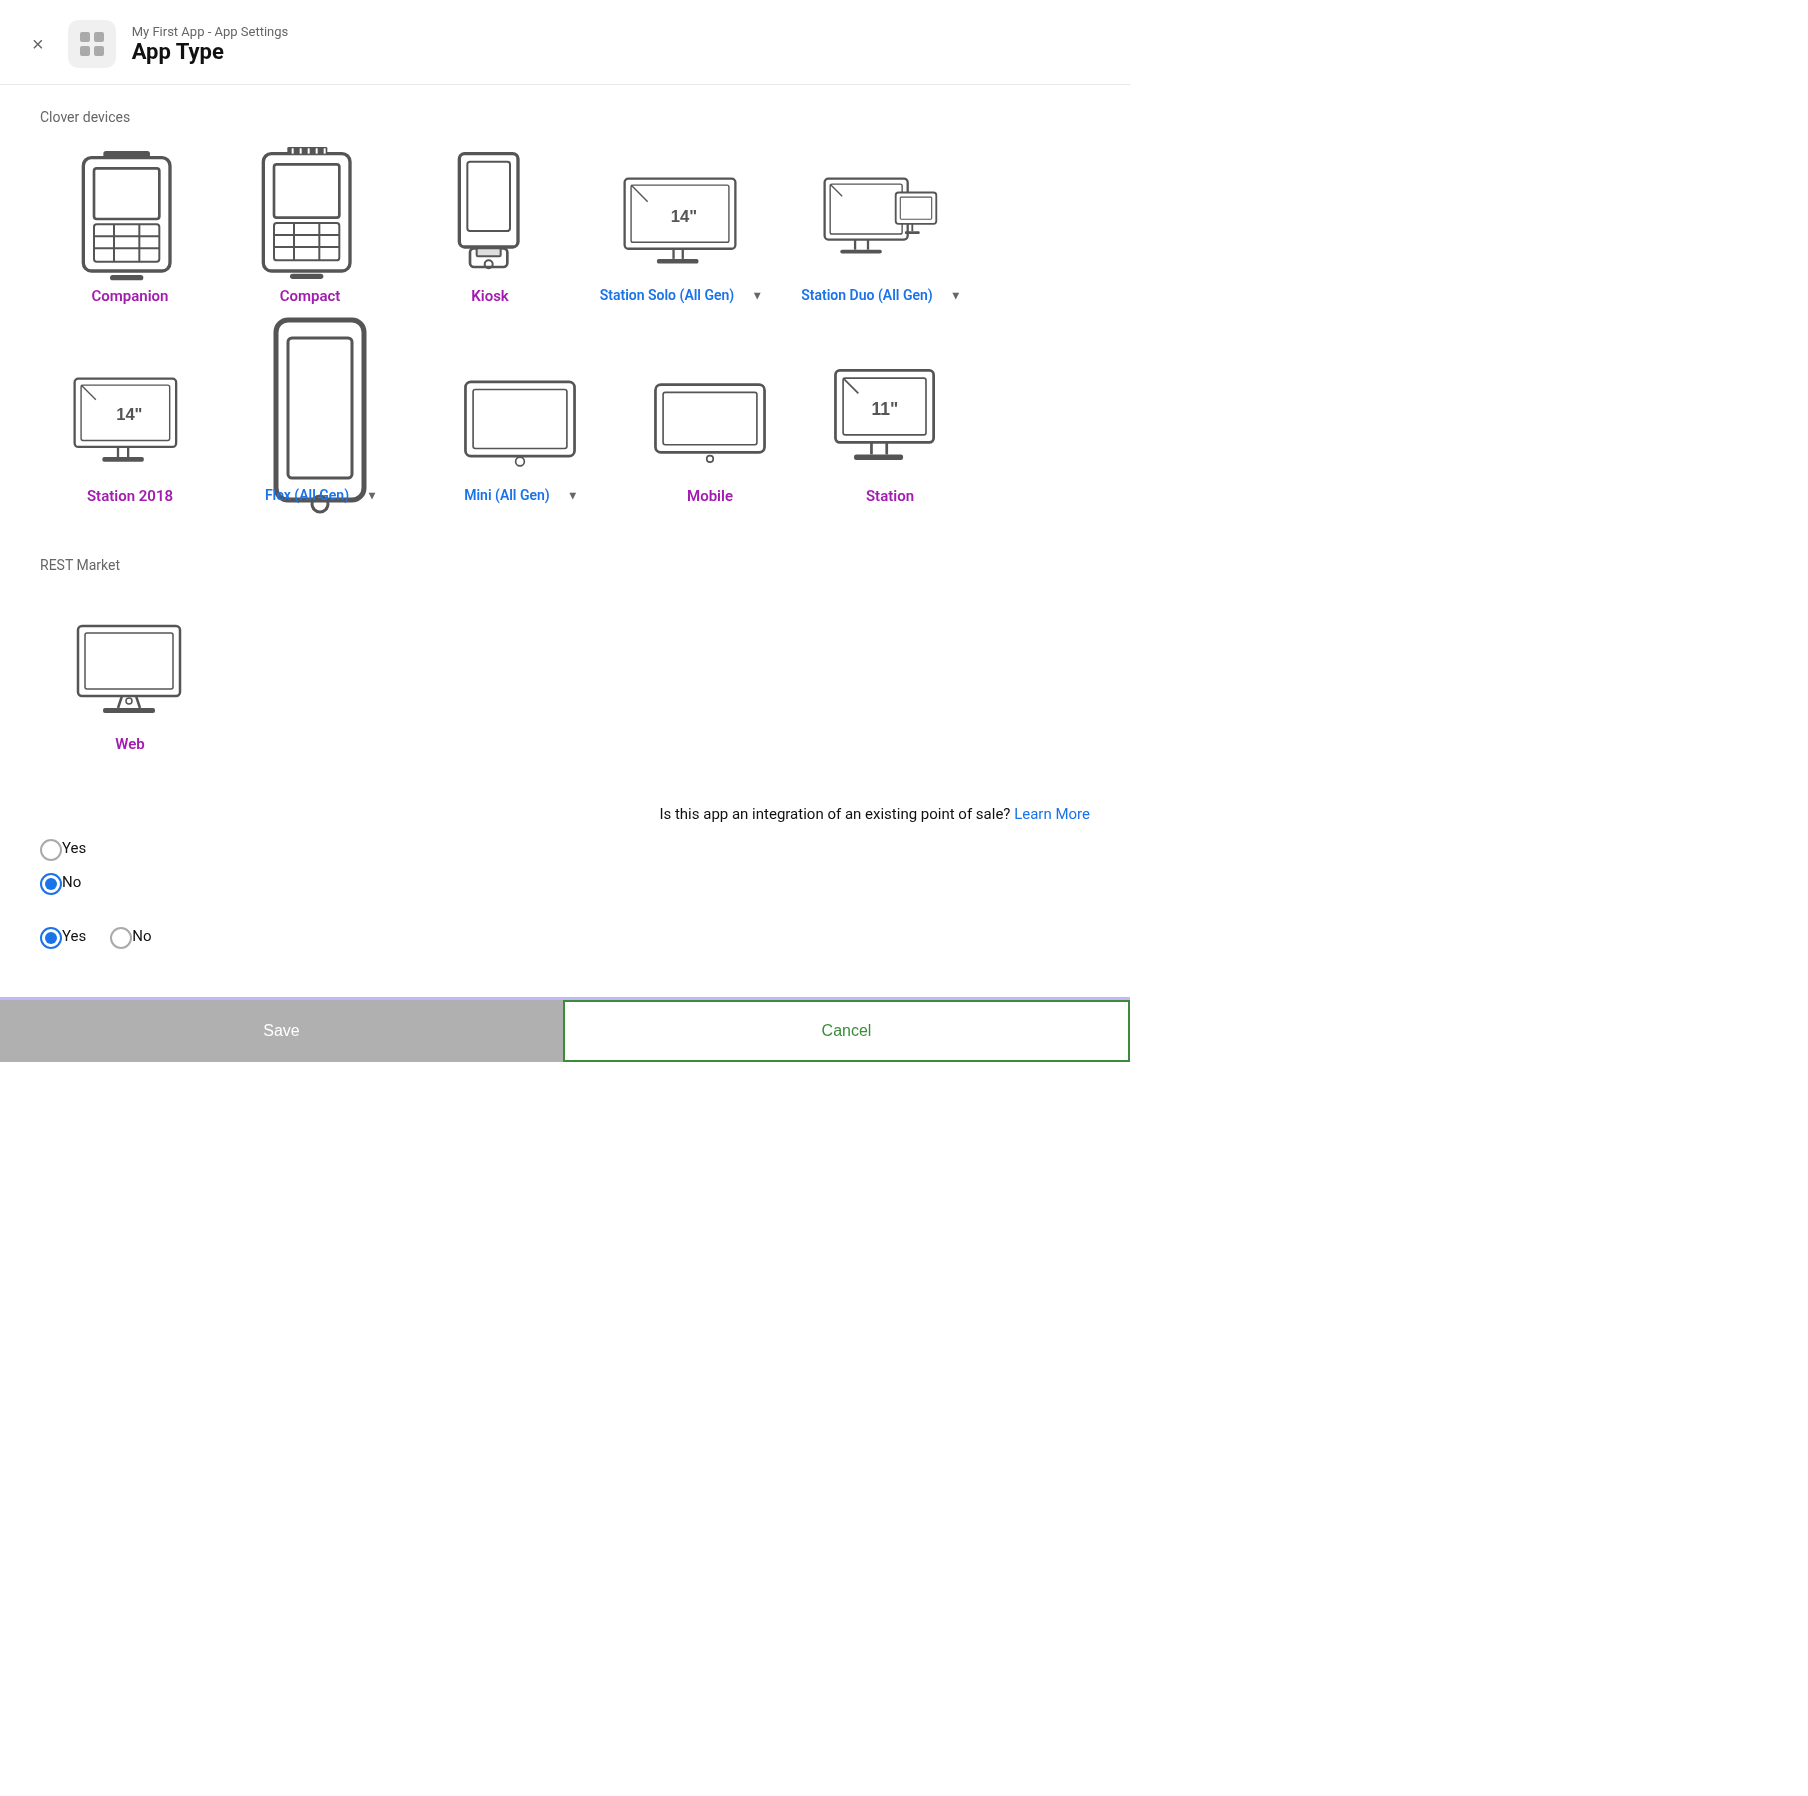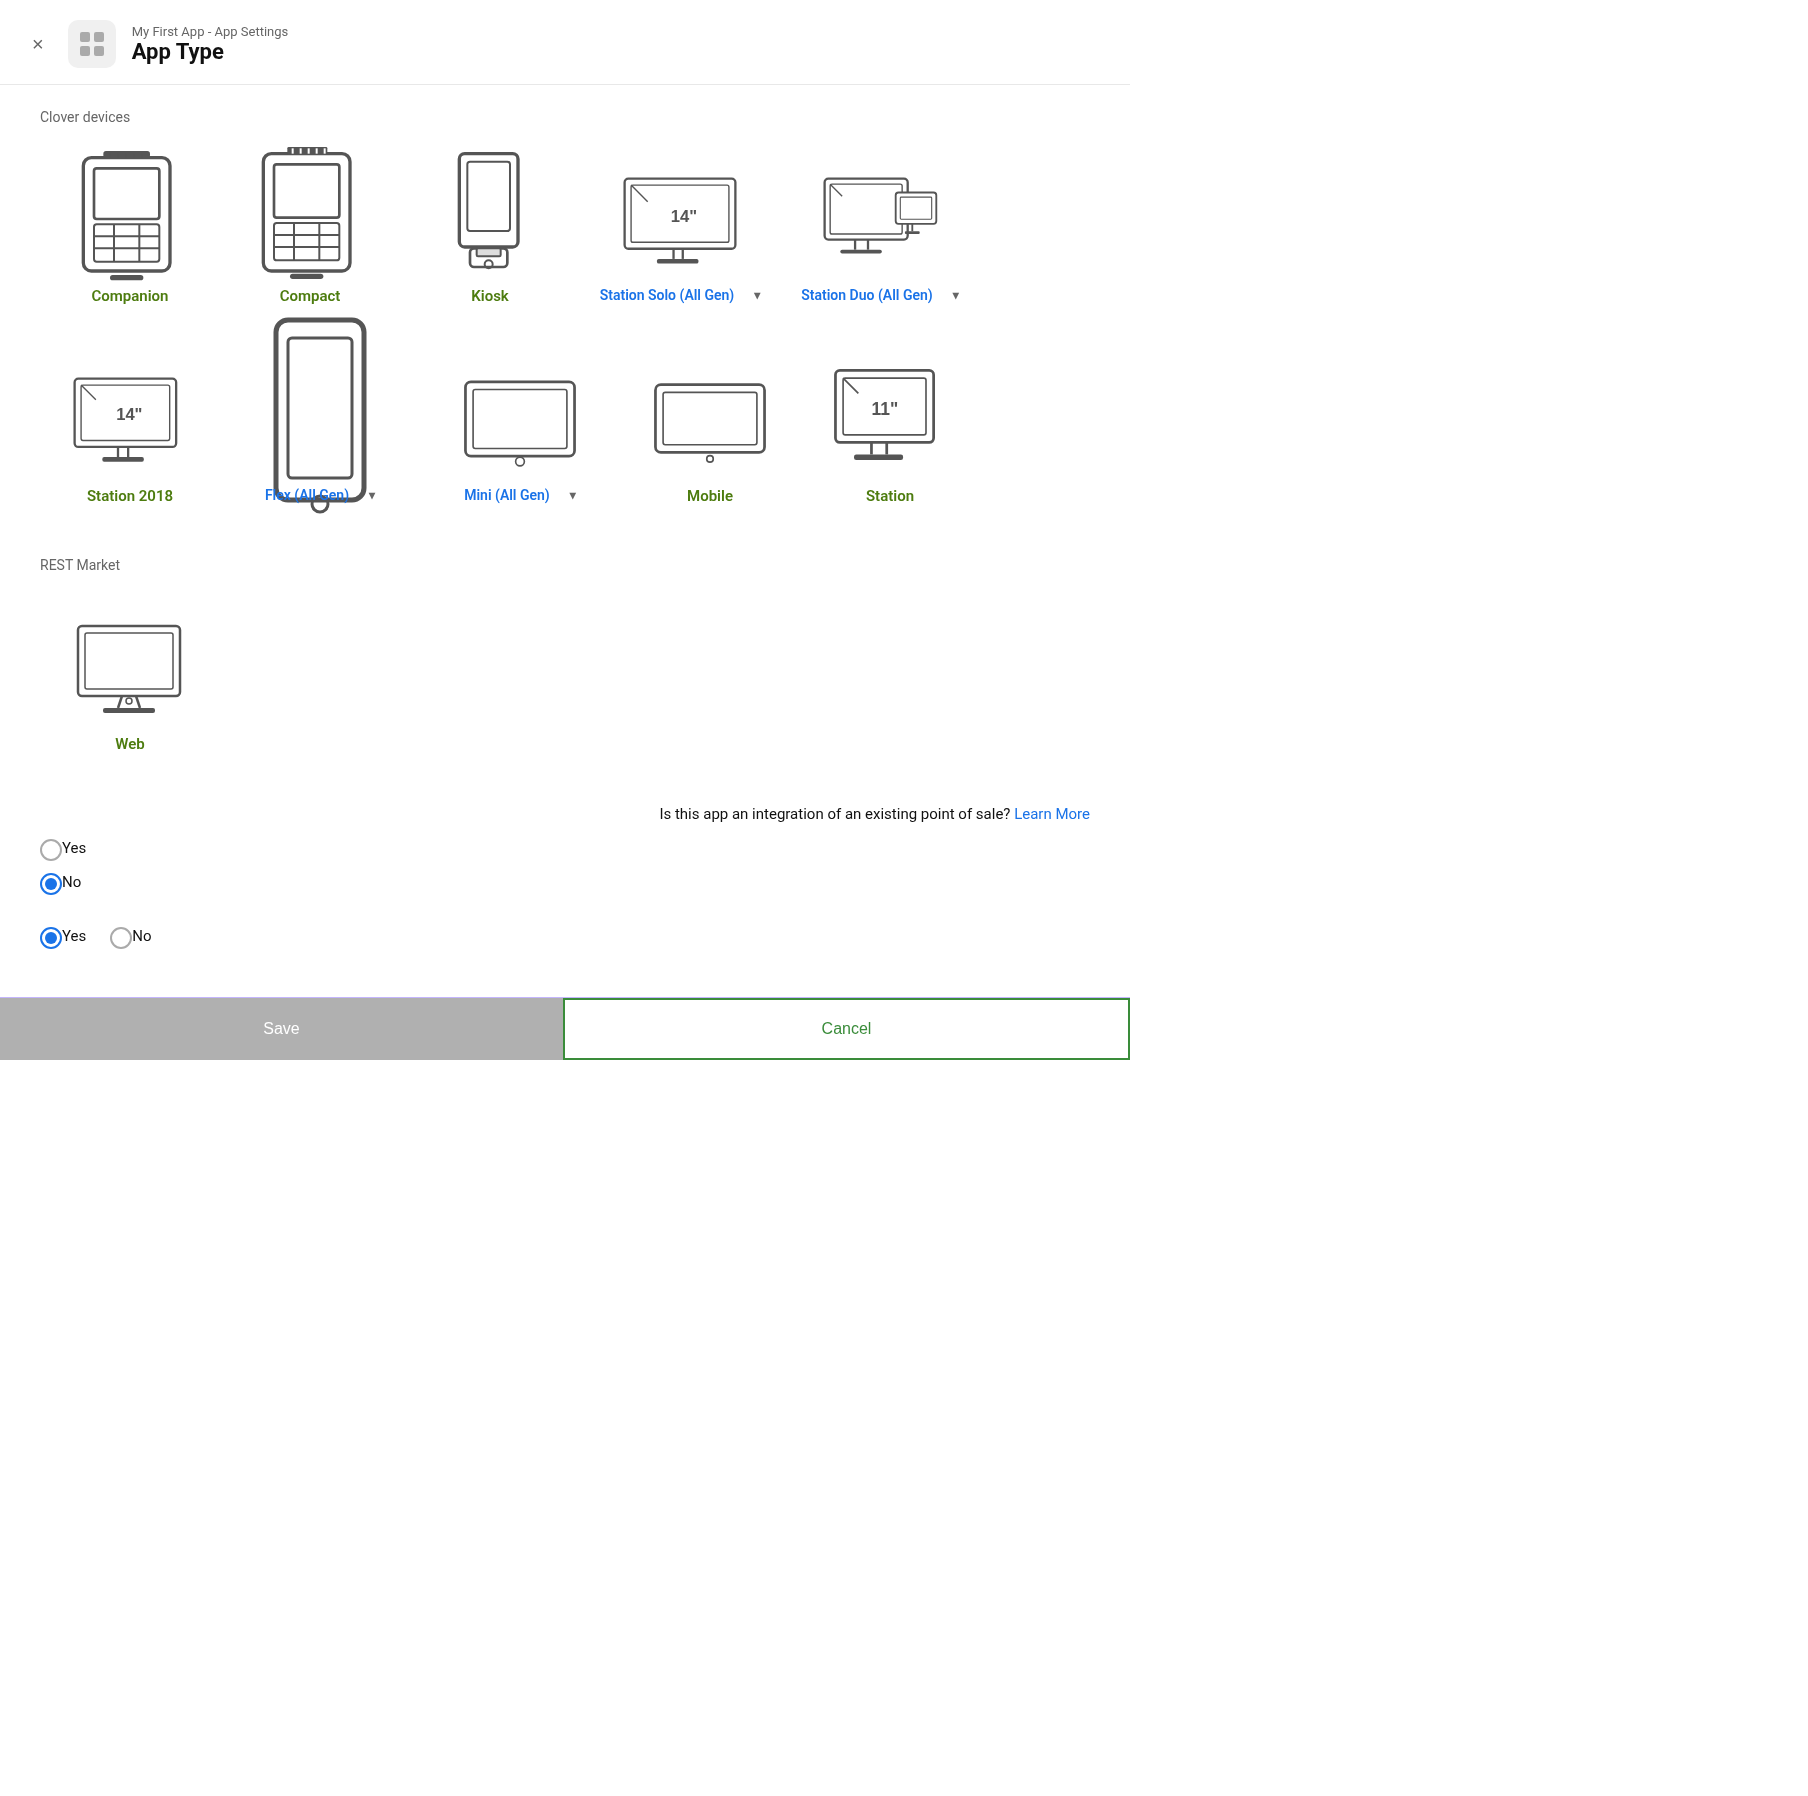--- a/index.html
+++ b/index.html
@@ -92,21 +92,21 @@
       height: 110px;
       display: flex;
       align-items: center;
       justify-content: center;
       margin-bottom: 12px;
     }
 
     .device-label {
       font-size: 15px;
       font-weight: 600;
-      color: #4d7c0f;
+      color: #a21caf;
       text-align: center;
     }
 
     .device-label-with-dropdown {
       display: flex;
       align-items: center;
       gap: 20px;
       font-size: 14px;
       font-weight: 600;
       color: #1a73e8;
@@ -181,21 +181,21 @@
 
     .radio-label {
       font-size: 15px;
       color: #111;
     }
 
     .footer {
       position: sticky;
       bottom: 0;
       display: flex;
-      border-top: 1px solid #c4b5fd;
+      border-top: 3px solid #c4b5fd;
       background: #c2410c;
     }
 
     .btn-save {
       flex: 1;
       padding: 20px;
       background: #b0b0b0;
       color: white;
       border: none;
       font-size: 16px;

